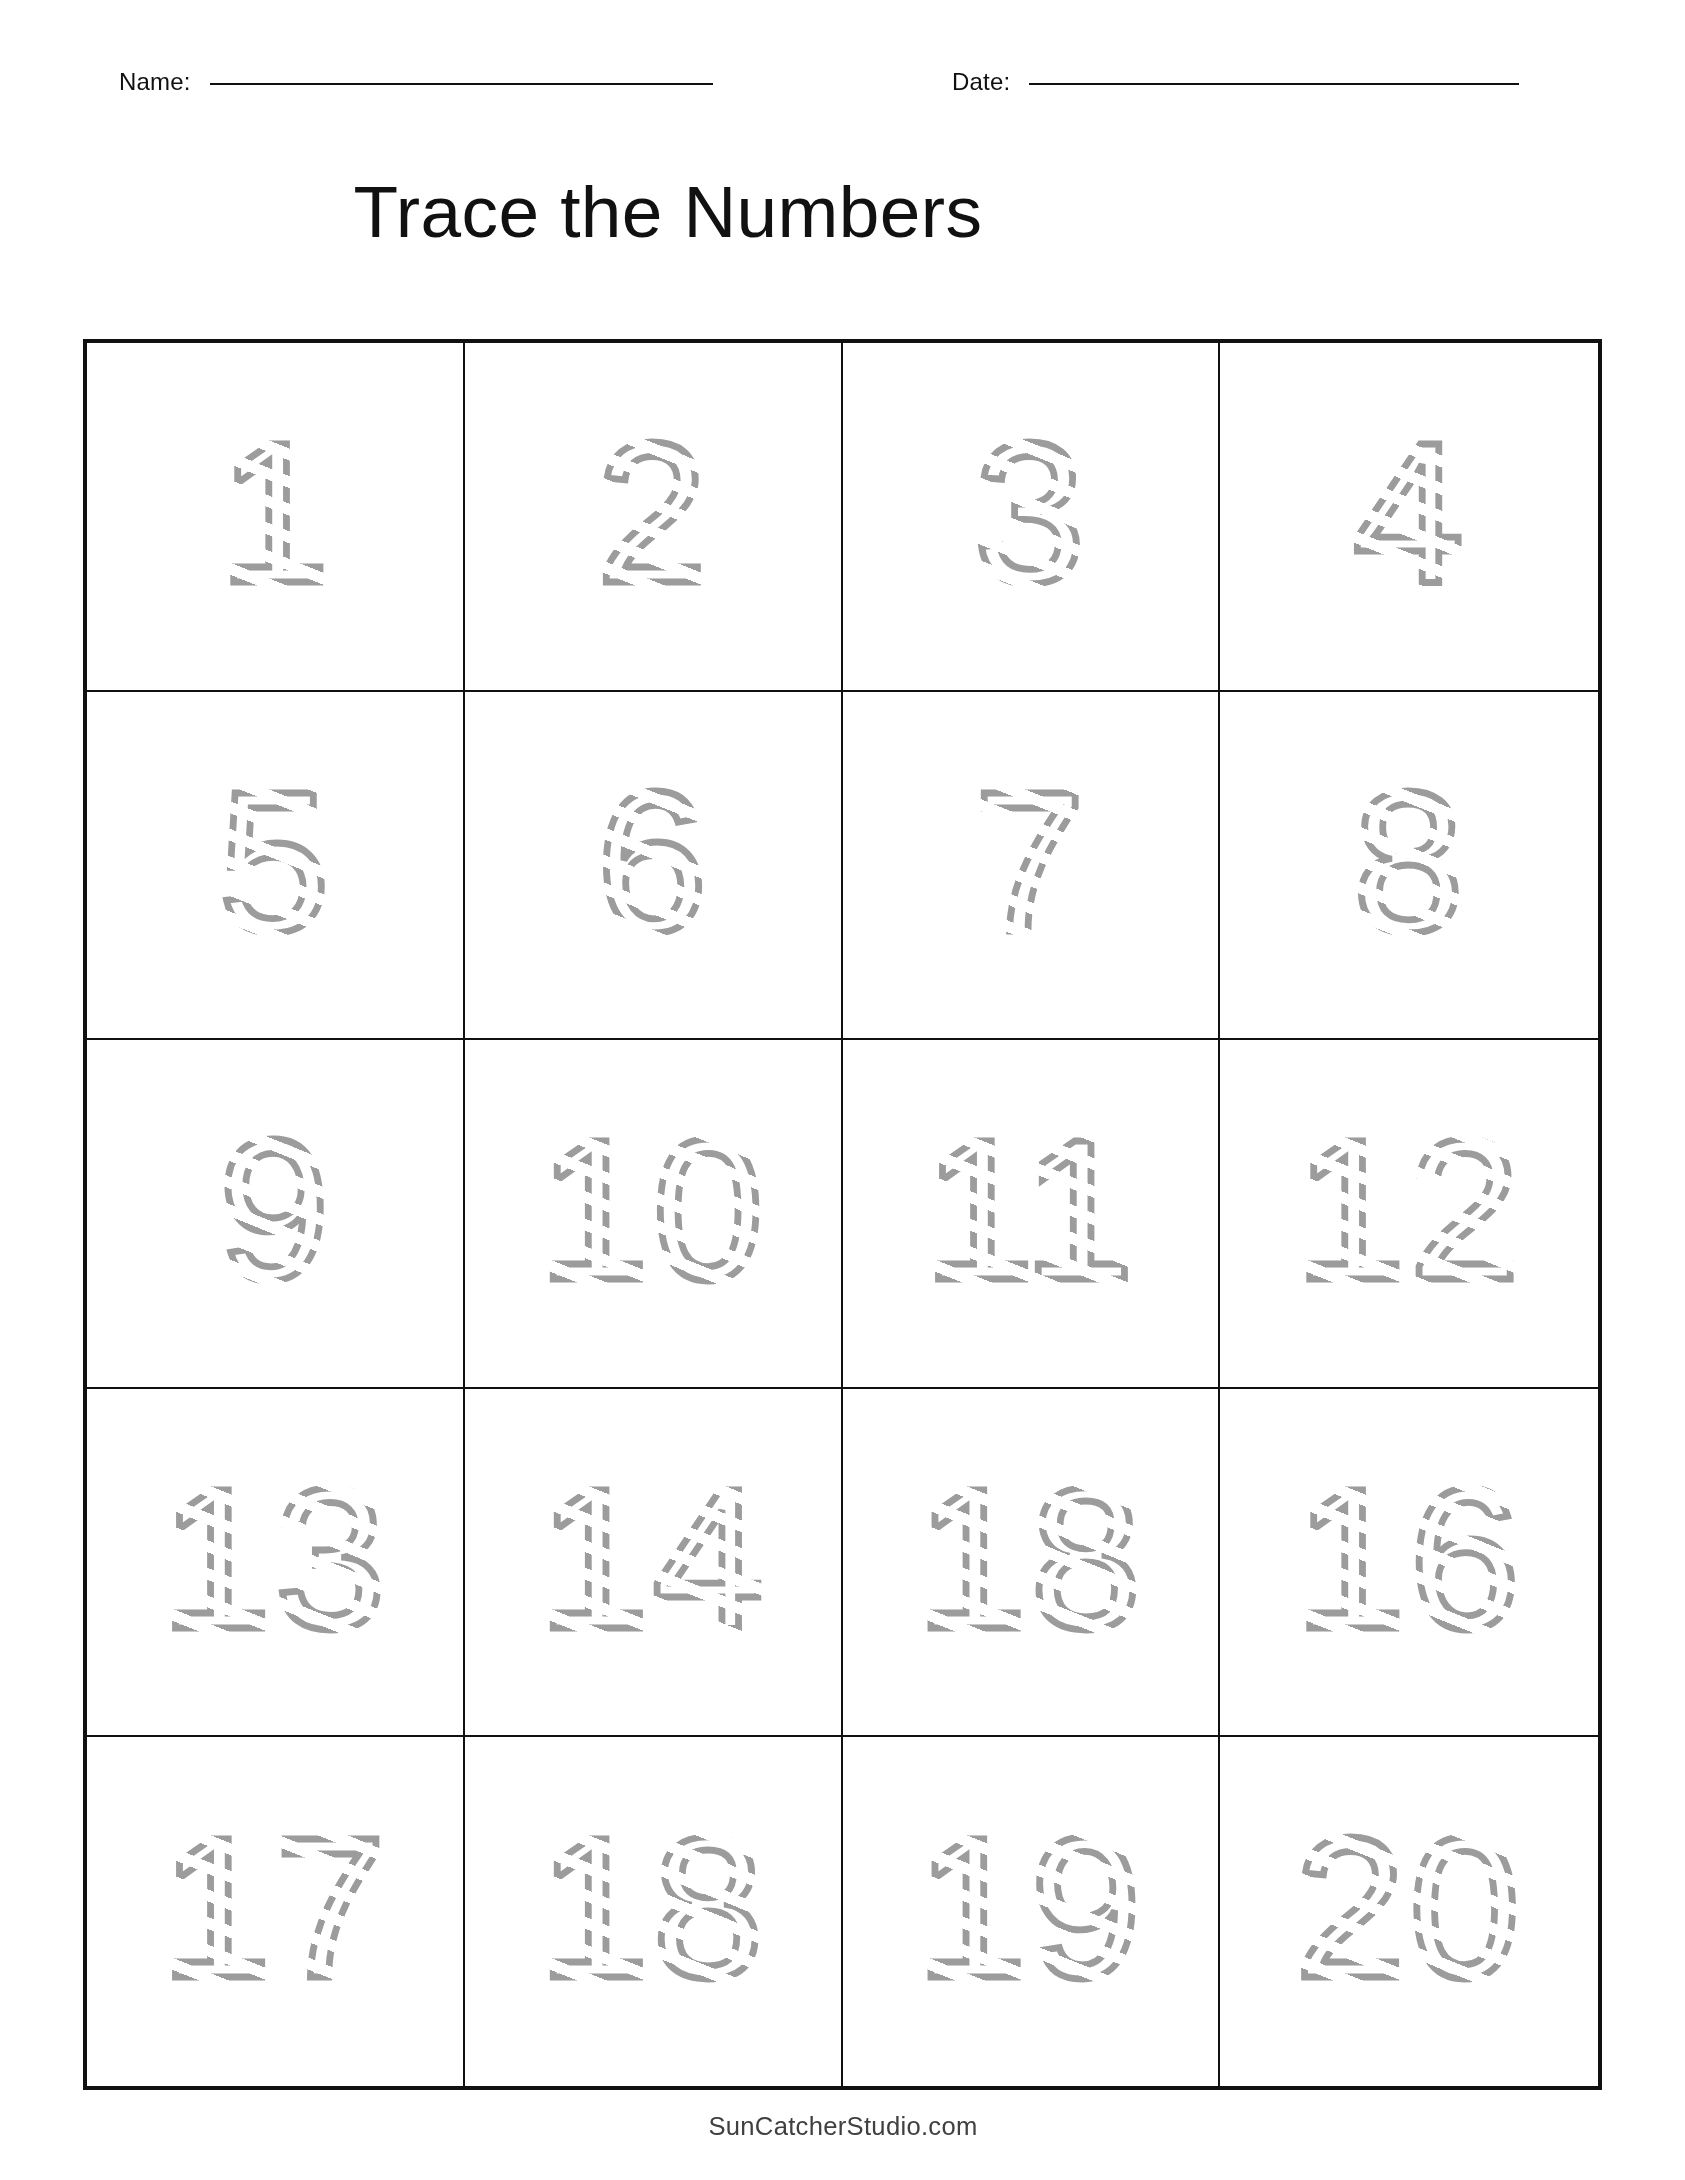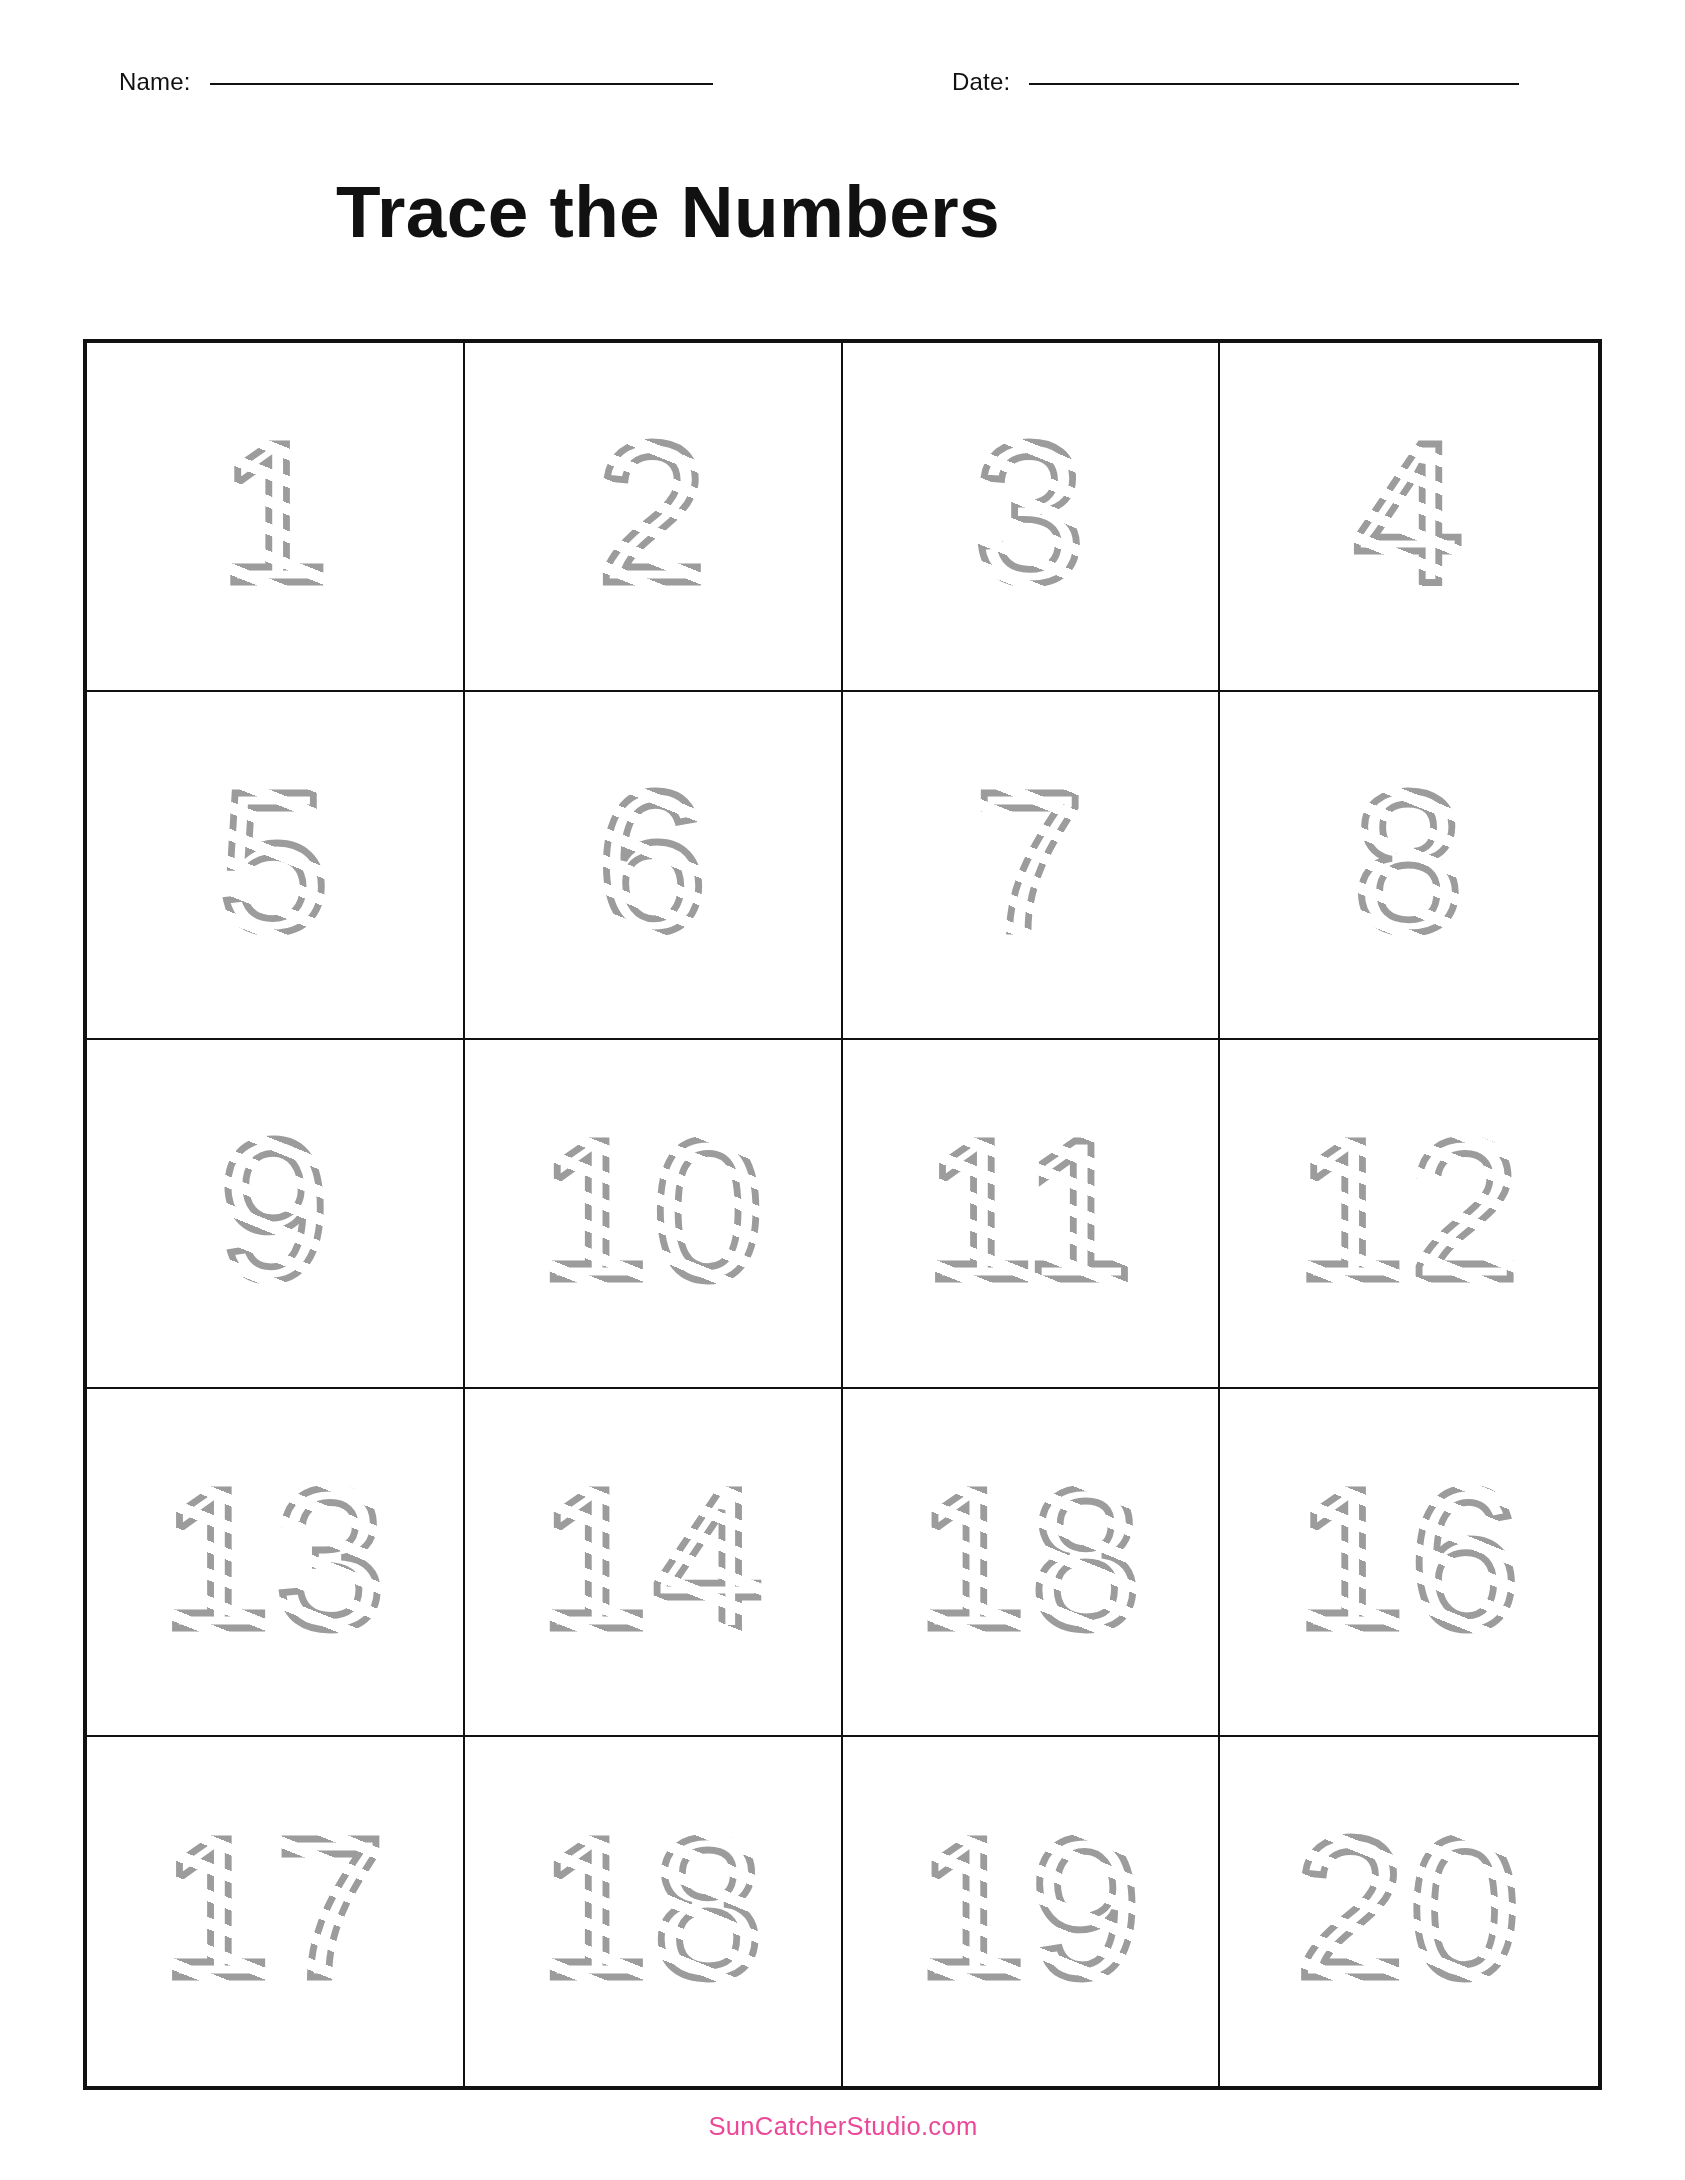--- a/index.html
+++ b/index.html
@@ -58,21 +58,21 @@
   .field-date .field-line { width: 490px; }
 
   
   .title {
     position: absolute;
     left: 0;
     top: 170px;
     width: 1336px;
     text-align: center;
     font-size: 73px;
-    font-weight: 700;
+    font-weight: 400;
     color: #111111;
     letter-spacing: 0.4px;
   }
 
   
   .grid-wrap {
     position: absolute;
     left: 83px;
     top: 339px;
     width: 1519px;
@@ -129,21 +129,21 @@
   }
 
   
   .footer {
     position: absolute;
     left: 0;
     top: 2112px;
     width: 1686px;
     text-align: center;
     font-size: 25.6px;
-    color: #ec4899;
+    color: #404040;
     letter-spacing: 0.3px;
   }
 </style>
 </head>
 <body>
 
 <div class="page">
 
   <div class="header-row">
     <div class="field field-name">

